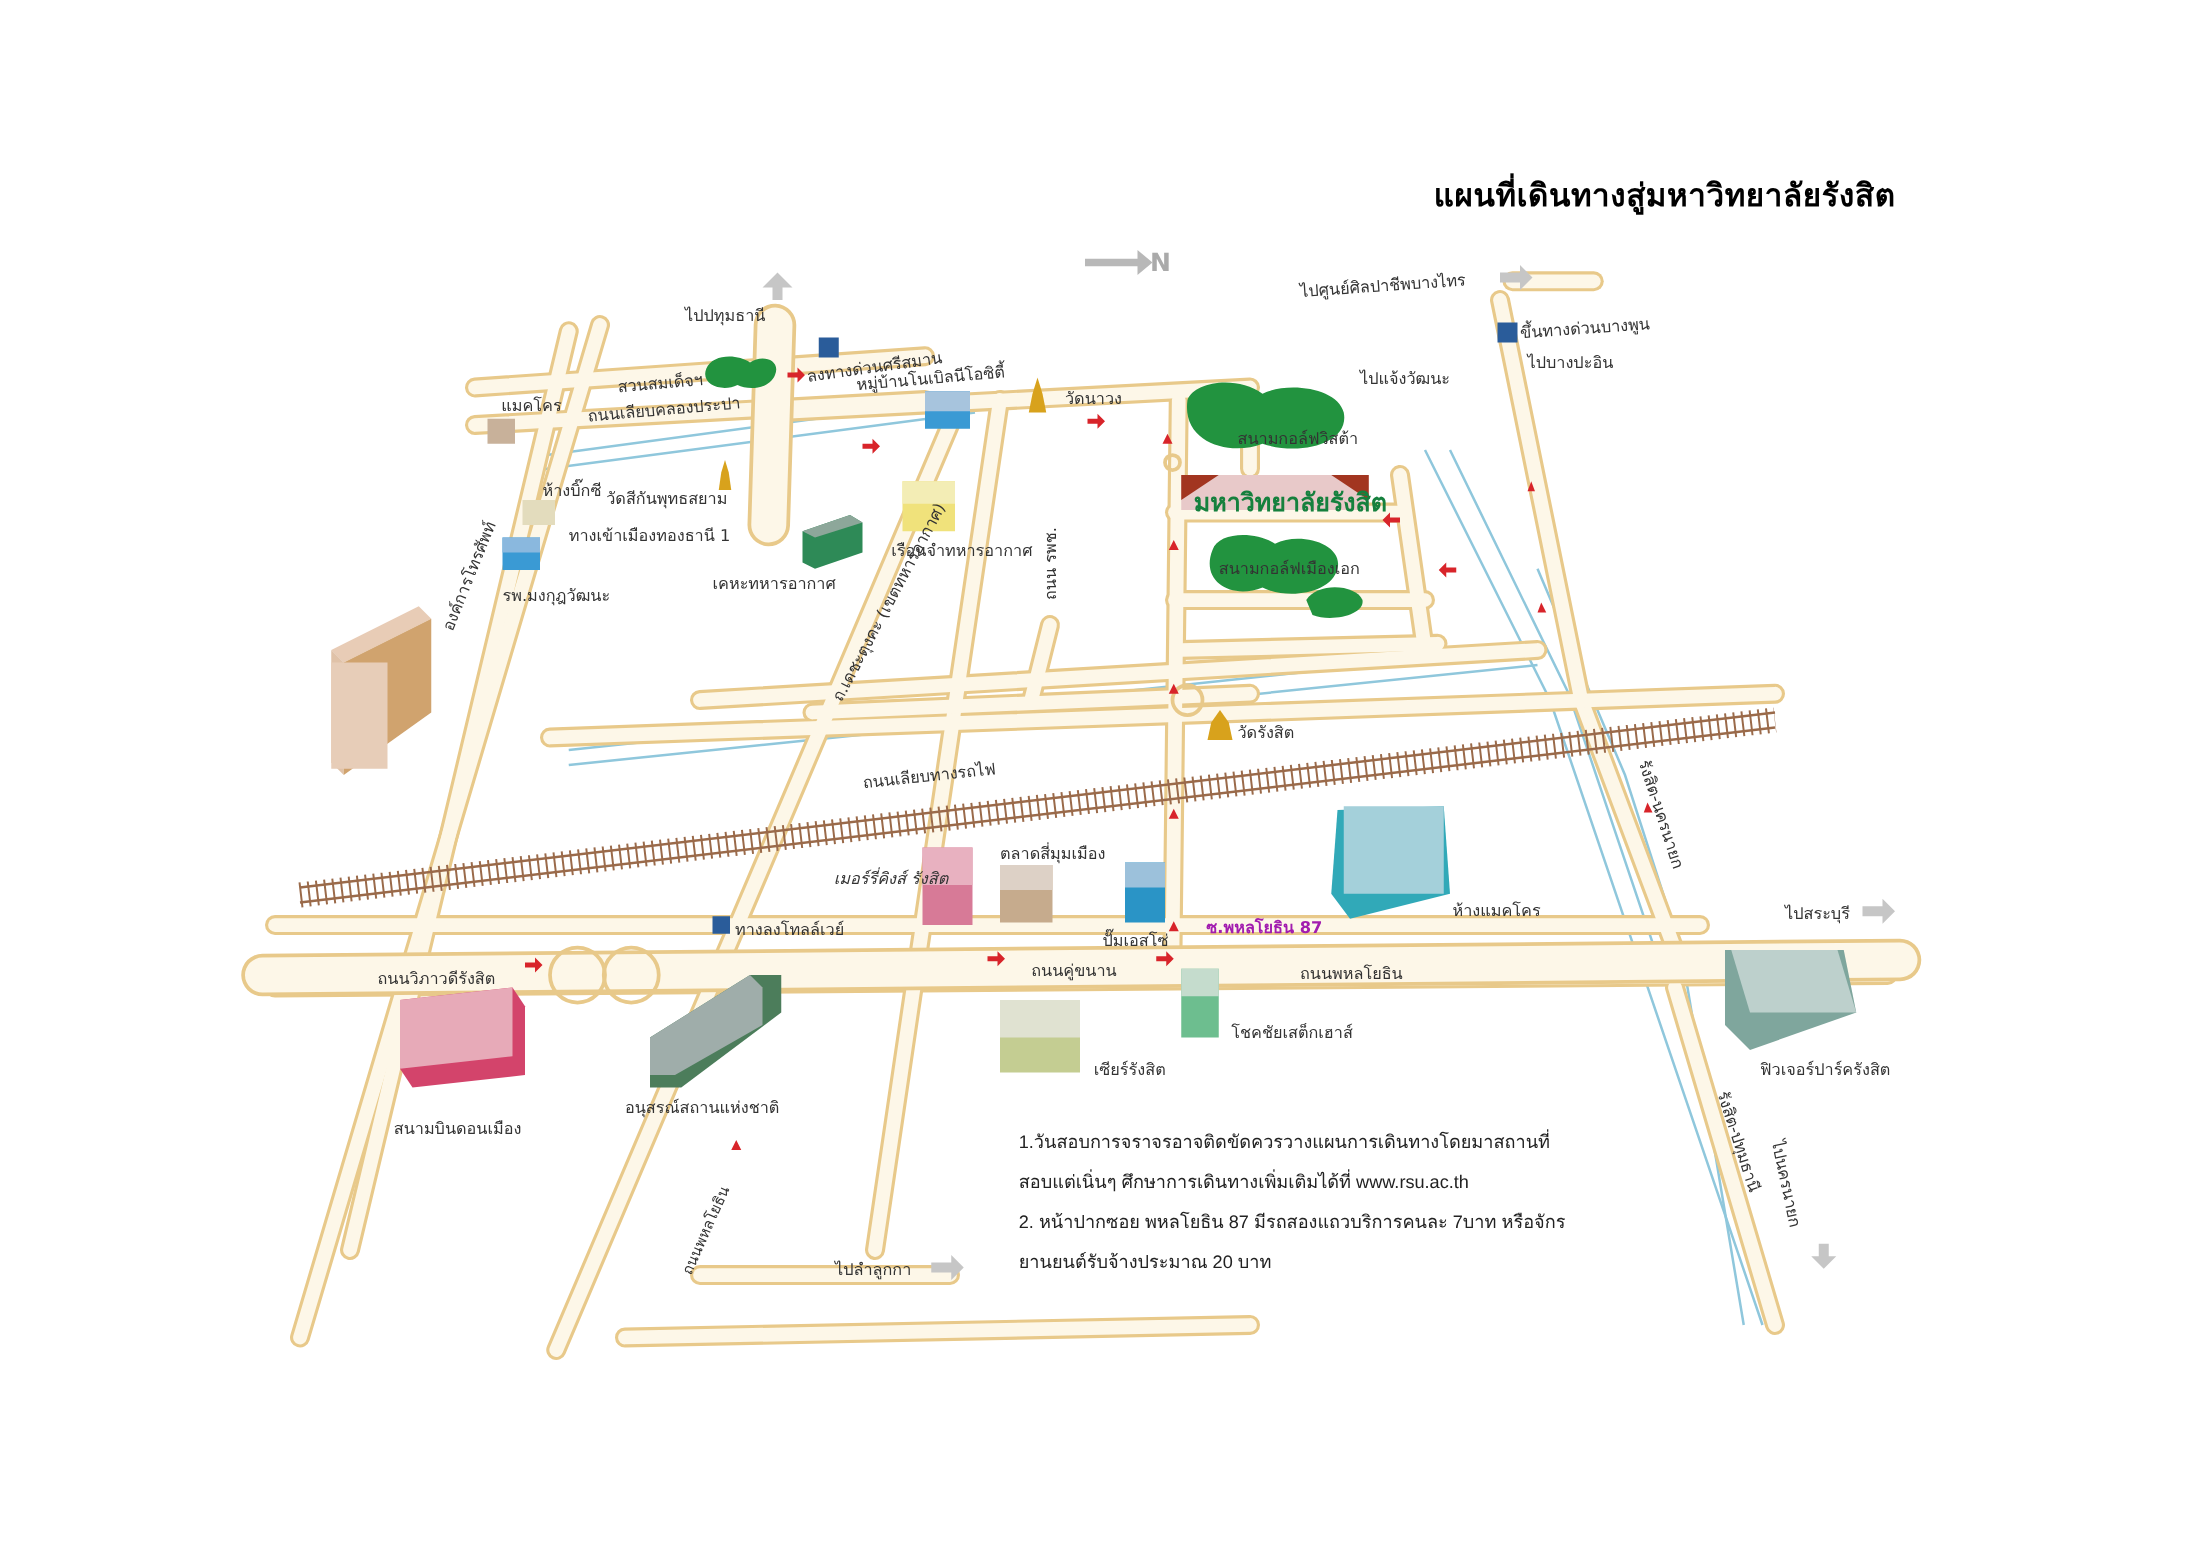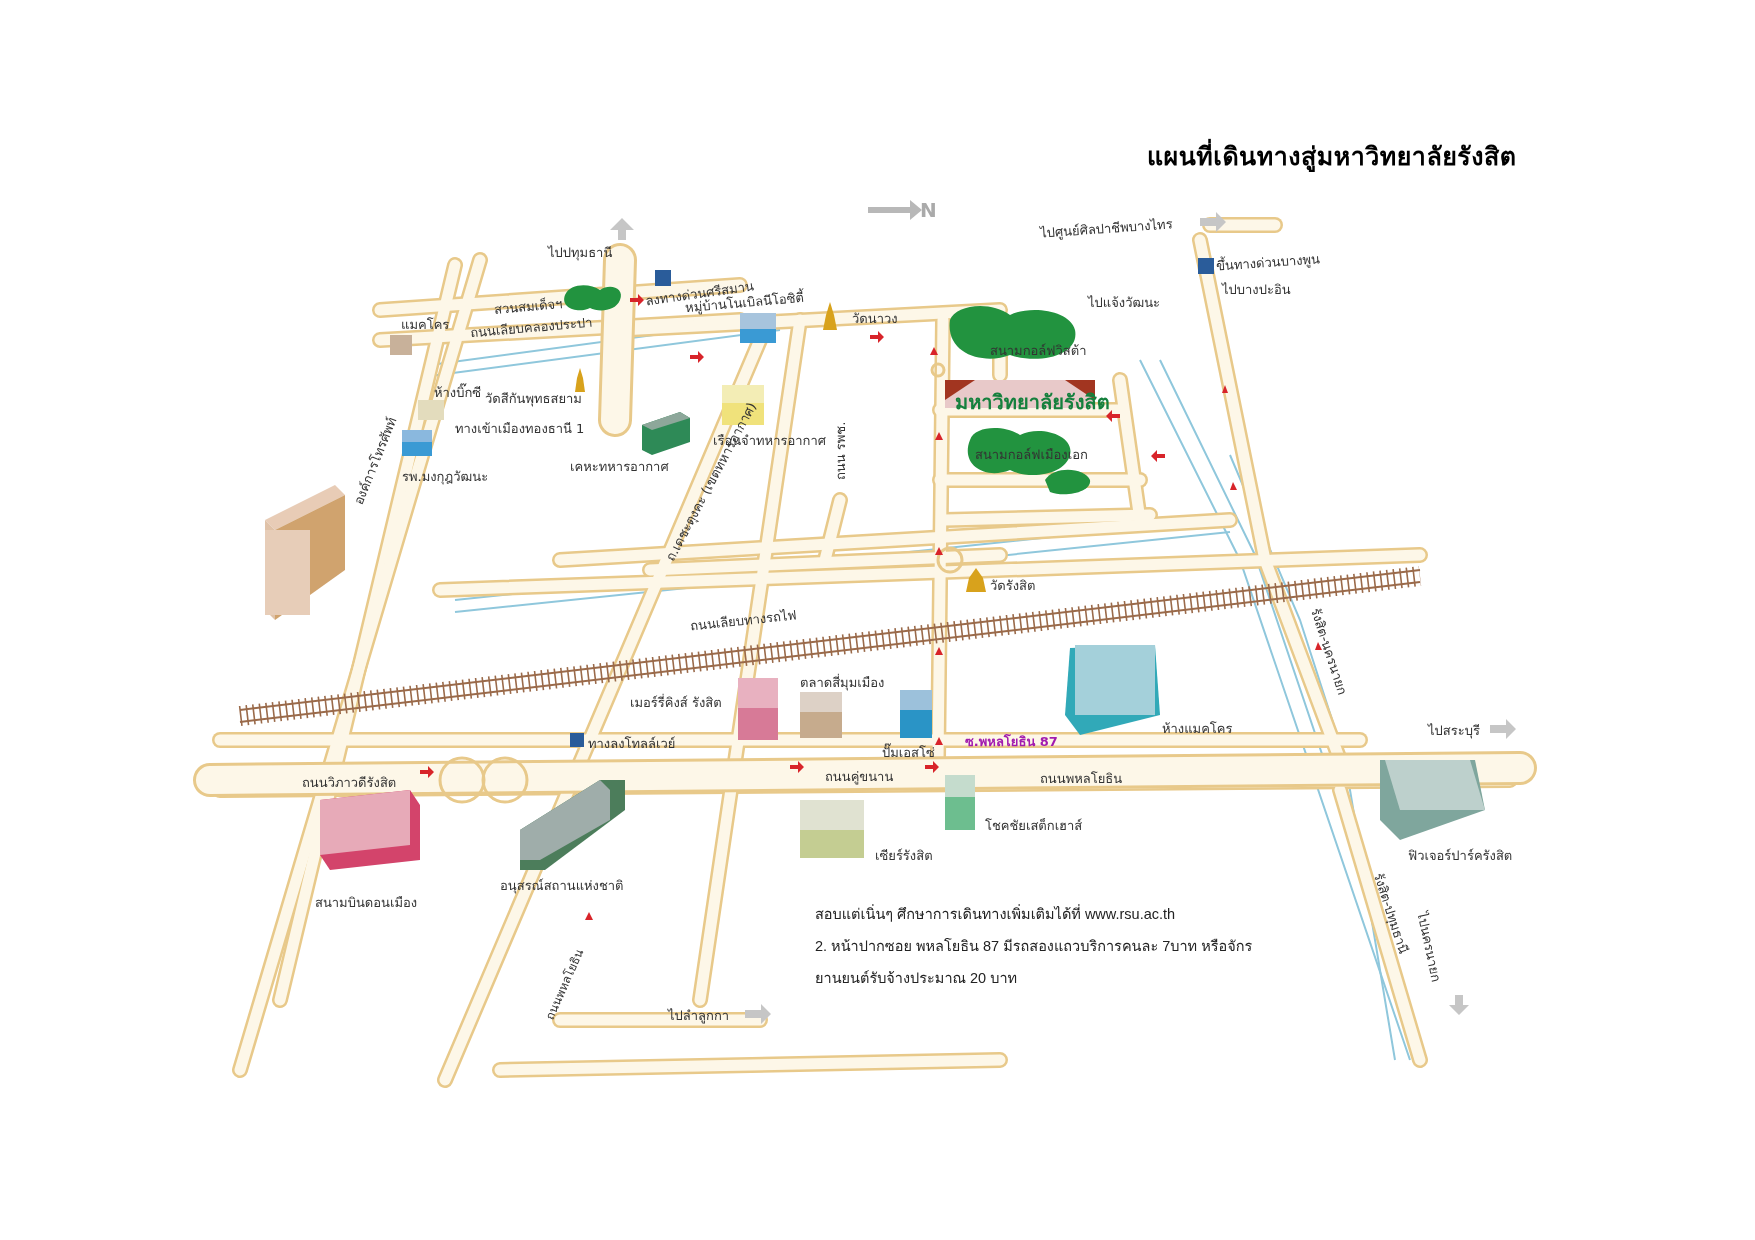--- a/index.html
+++ b/index.html
@@ -262,27 +262,28 @@
 <div class="lbl" style="left:455px;top:418px;">ทางเข้าเมืองทองธานี 1</div>
 <div class="lbl" style="left:402px;top:466px;">รพ.มงกุฎวัฒนะ</div>
 <div class="lbl" style="left:485px;top:388px;">วัดสีกันพุทธสยาม</div>
 <div class="lbl" style="left:685px;top:292px;transform:rotate(-5deg);">หมู่บ้านโนเบิลนีโอซิตี้</div>
 <div class="lbl" style="left:852px;top:308px;">วัดนาวง</div>
 <div class="lbl" style="left:713px;top:430px;">เรือนจำทหารอากาศ</div>
 <div class="lbl" style="left:570px;top:456px;">เคหะทหารอากาศ</div>
 <div class="lbl" style="left:990px;top:340px;">สนามกอล์ฟวิสต้า</div>
 <div class="lbl" style="left:975px;top:444px;">สนามกอล์ฟเมืองเอก</div>
 <div class="lbl" style="left:990px;top:575px;">วัดรังสิต</div>
-<div class="lbl" style="left:630px;top:692px;">เมอร์รี่คิงส์ รังสิต</div>
+<div class="lbl" style="left:667px;top:692px;font-style:italic;">เมอร์รี่คิงส์ รังสิต</div>
 <div class="lbl" style="left:800px;top:672px;">ตลาดสี่มุมเมือง</div>
 <div class="lbl" style="left:882px;top:742px;">ปั๊มเอสโซ่</div>
 <div class="lbl" style="left:1162px;top:718px;">ห้างแมคโคร</div>
 <div class="lbl" style="left:985px;top:815px;">โชคชัยเสต็กเฮาส์</div>
 <div class="lbl" style="left:875px;top:845px;">เซียร์รังสิต</div>
 <div class="lbl" style="left:1408px;top:845px;">ฟิวเจอร์ปาร์ครังสิต</div>
 <div class="lbl" style="left:315px;top:892px;">สนามบินดอนเมือง</div>
 <div class="lbl" style="left:500px;top:875px;">อนุสรณ์สถานแห่งชาติ</div>
 
 <div class="notes">
+  <p>1.วันสอบการจราจรอาจติดขัดควรวางแผนการเดินทางโดยมาสถานที่</p>
   <p>สอบแต่เนิ่นๆ ศึกษาการเดินทางเพิ่มเติมได้ที่ www.rsu.ac.th</p>
   <p>2. หน้าปากซอย พหลโยธิน 87 มีรถสองแถวบริการคนละ  7บาท หรือจักร</p>
   <p>ยานยนต์รับจ้างประมาณ 20 บาท</p>
 </div>
 
 </body></html>

